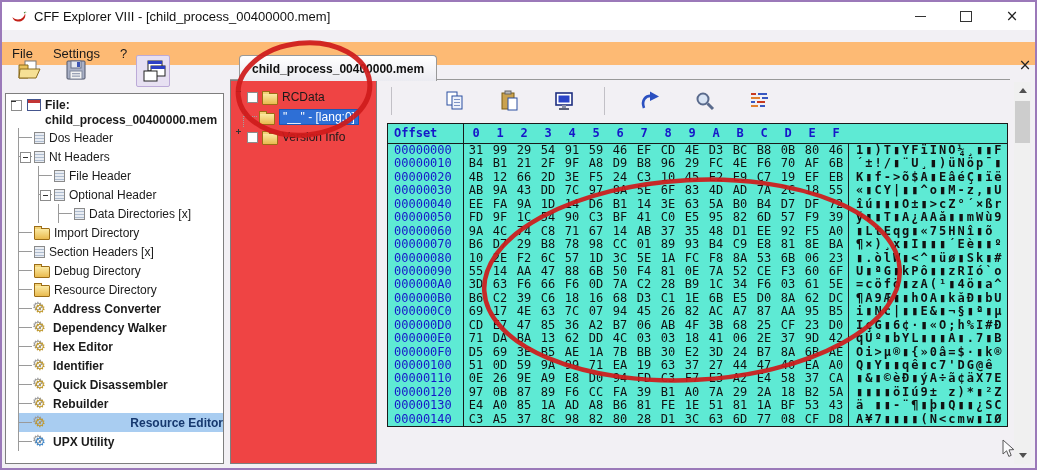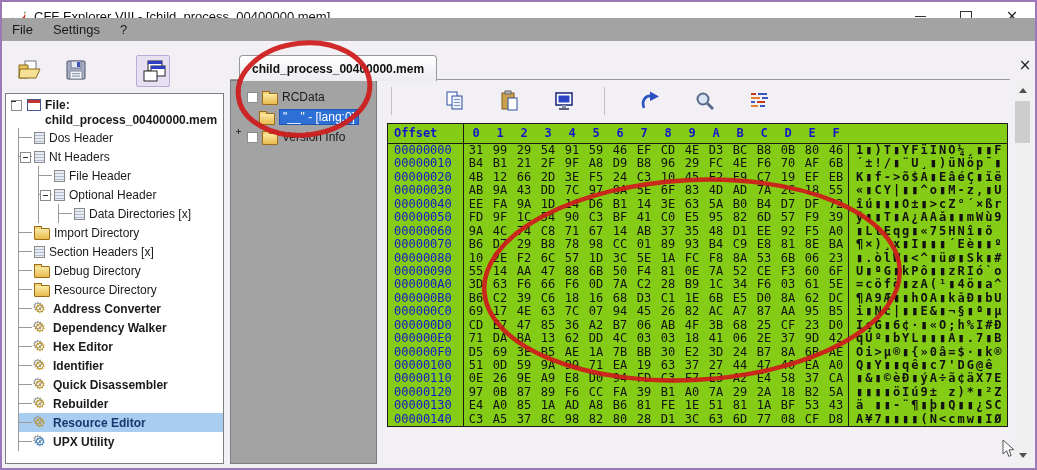--- a/index.html
+++ b/index.html
@@ -8,32 +8,32 @@
   
   #titlebar{position:absolute;left:0;top:0;width:100%;height:28px;background:#ffffff;display:flex;align-items:center;}
   #app-icon{width:18px;height:16px;margin:0 6px 0 8px;}
   #title-text{font-size:13px;color:#111;}
   #win-controls{position:absolute;right:0;top:0;height:28px;display:flex;}
   .wbtn{width:46px;height:28px;display:flex;align-items:center;justify-content:center;cursor:default;}
   .glyph-min{width:11px;height:0;border-top:1px solid #333;display:block;}
   .glyph-max{width:10px;height:9px;border:1px solid #333;display:block;}
   .glyph-close{font-size:15px;color:#222;line-height:1;font-family:"DejaVu Sans",sans-serif;}
   
-  #menubar{position:absolute;left:0;top:16px;width:100%;height:23px;background:#a3a3a3;display:flex;align-items:center;font-size:13px;color:#1a1a1a;}
+  #menubar{position:absolute;left:0;top:40px;width:100%;height:23px;background:#fdba74;display:flex;align-items:center;font-size:13px;color:#1a1a1a;}
   .menu-item{padding:3px 10px;}
   
   #toolbar{position:absolute;left:0;top:51px;width:226px;height:37px;}
   .tbtn{position:absolute;top:2px;width:32px;height:30px;display:flex;align-items:center;justify-content:center;}
   .tbtn.hl{background:#e7e0f2;border:1px solid #bcaad8;border-radius:2px;}
   
   #left-panel{position:absolute;left:3px;top:91px;width:219px;height:371px;background:#fff;border:1px solid #7e7e7e;
               overflow:hidden;font-size:12px;color:#1a1a1a;padding:3px 0 0 3px;box-sizing:border-box;}
   .trow{position:relative;min-height:19px;display:flex;align-items:center;padding-left:15px;white-space:nowrap;}
   .trow.b .lbl{font-weight:bold;}
-  .trow.sel{background:#a9cdf1;}
+  .trow.sel{background:#a9cdf1;justify-content:space-between;}
   .trow.sel .lbl{color:#16386e;}
   .trow.root{padding-left:2px;align-items:flex-start;white-space:normal;}
   .trow.root .lbl{max-width:178px;line-height:15px;padding-top:1px;}
   .kids{margin-left:9px;border-left:1px solid #9a9a9a;}
   .kids .kids{margin-left:19px;}
   .kids > .trow::before{content:"";position:absolute;left:0;top:9px;width:13px;border-top:1px solid #9a9a9a;}
   .exp{position:absolute;left:1px;top:5px;width:9px;height:9px;background:#fff;border:1px solid #8c8c8c;z-index:2;}
   .trow.root .exp{position:static;margin:3px 5px 0 0;flex:none;}
   .exp::before{content:"";position:absolute;left:2px;top:4px;width:5px;border-top:1px solid #333;}
   .exp.plus::after{content:"";position:absolute;left:4px;top:2px;height:5px;border-left:1px solid #333;}
@@ -48,34 +48,34 @@
   .ic-gear::before,.ic-gearblue::before{content:"⚙";font-family:"DejaVu Sans",sans-serif;font-size:13px;line-height:13px;
     position:absolute;left:0;top:0;color:#c0992e;text-shadow:-2px -2px 0 #9b9b9b;}
   .ic-gearblue::before{color:#3f86c8;}
   
   #tabstrip-line{position:absolute;left:228px;top:77px;width:780px;border-top:1px solid #999;}
   #doc-tab{position:absolute;left:237px;top:53px;height:25px;background:linear-gradient(#ffffff,#ebebf1);
     border:1px solid #999;border-bottom:none;border-radius:4px 4px 0 0;display:flex;align-items:center;
     padding:0 12px;font-size:12px;font-weight:bold;color:#111;z-index:3;}
   #mdi-close{position:absolute;left:1014px;top:53px;width:18px;height:20px;text-align:center;font-size:15px;color:#222;
     font-family:"DejaVu Sans",sans-serif;line-height:20px;}
-  #mid-panel{position:absolute;left:228px;top:78px;width:147px;height:384px;background:#a3a3a3;border:1px solid #7e7e7e;
+  #mid-panel{position:absolute;left:228px;top:78px;width:147px;height:384px;background:#ef4444;border:1px solid #7e7e7e;
     box-sizing:border-box;font-size:12px;color:#1a1a1a;padding:6px 0 0 3px;overflow:hidden;text-align:center;}
   #mid-panel .kids{border-left:1px dotted #a0a0a0;}
   #mid-panel .kids > .trow::before{border-top:1px dotted #a0a0a0;}
   #mid-panel .trow{min-height:20px;}
   #mid-panel .trow.rt{padding-left:13px;}
   #mid-panel .trow.rt .exp{position:static;margin:0 4px 0 0;flex:none;}
   #mid-panel .sel-lbl{background:#2e6fd6;color:#fff;padding:0 3px;border:1px solid #1d57b4;}
   
   #hex-toolbar{position:absolute;left:380px;top:82px;width:630px;height:36px;}
   .hsep{position:absolute;top:3px;width:0;height:28px;border-left:1px solid #c2c0c6;}
   .hicon{position:absolute;top:4px;width:26px;height:26px;display:flex;align-items:center;justify-content:center;}
   
-  #hex-table{position:absolute;left:385px;top:121px;width:621px;background:#84cc16;border:1px solid #1a1a1a;
+  #hex-table{position:absolute;left:385px;top:121px;width:621px;background:#5eead4;border:1px solid #1a1a1a;
     font-family:"DejaVu Sans Mono",monospace;font-size:12px;color:#111;box-sizing:border-box;}
   .hexhead{display:flex;height:19px;line-height:18px;color:#1616c8;border-bottom:1px solid #1a1a1a;font-weight:bold;}
   .hexrow{display:flex;height:13.45px;line-height:13.4px;}
   .c-off{width:76px;flex:none;padding-left:6px;box-sizing:border-box;border-right:1px solid #1a1a1a;color:#1616c8;}
   .c-hex{width:384px;flex:none;display:flex;}
   .c-hex .bc{width:24px;flex:none;text-align:center;}
   .c-asc{flex:1;border-left:1px solid #1a1a1a;padding-left:7px;letter-spacing:2px;font-weight:bold;overflow:hidden;white-space:pre;}
   .hexhead .c-asc{letter-spacing:1px;margin-top:29px;}
   
   #vscroll{position:absolute;left:1012px;top:80px;width:17px;height:382px;background:#f0f0f0;}

